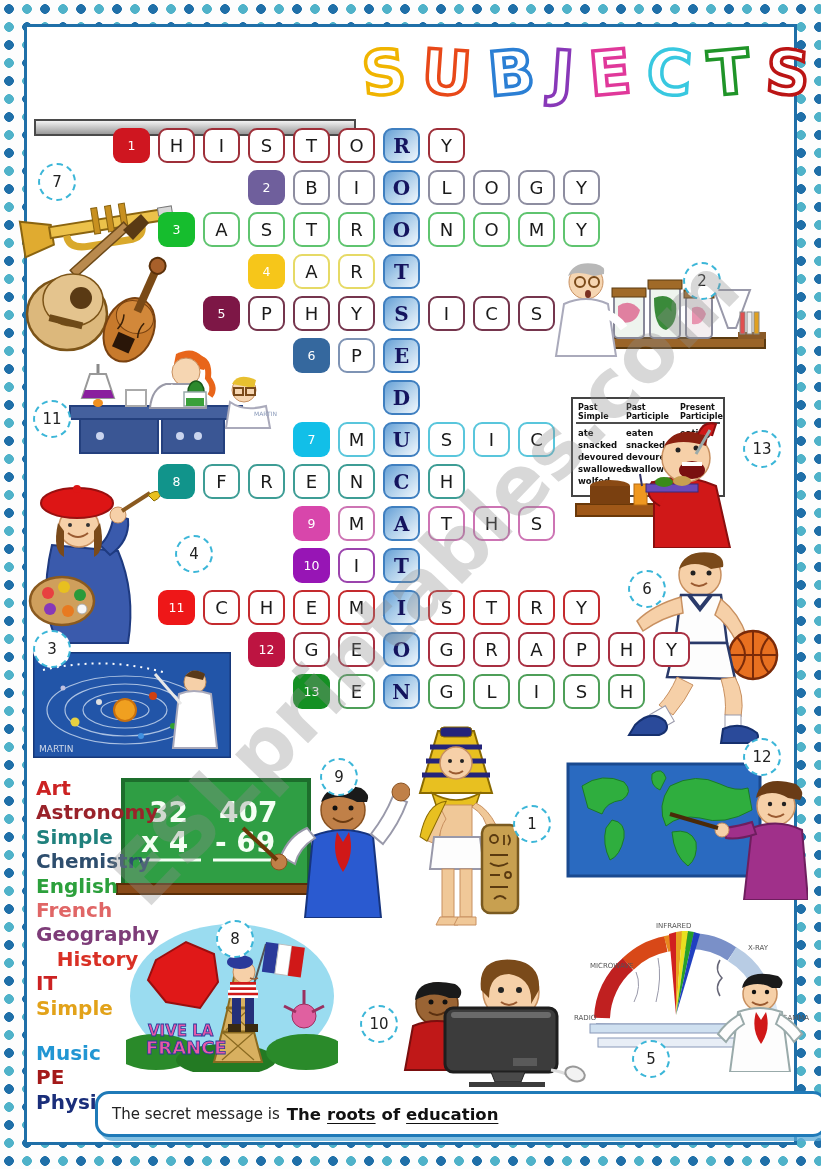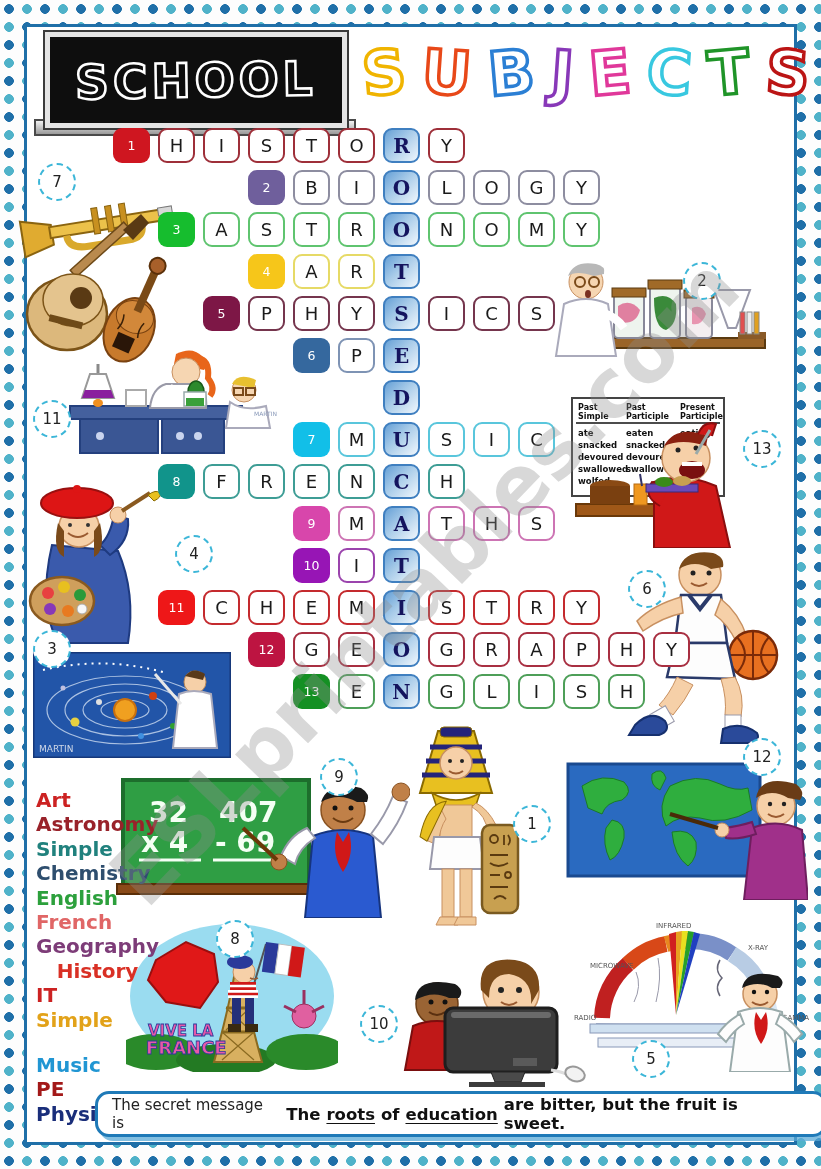--- a/index.html
+++ b/index.html
@@ -52,23 +52,20 @@
   .watermark{position:absolute;left:-75px;top:532px;width:1000px;height:100px;line-height:100px;
     text-align:center;font-size:82px;font-weight:bold;color:#8e8e8e;opacity:.34;
     transform:rotate(-46deg);z-index:40;pointer-events:none;white-space:nowrap;}
 </style>
 </head>
 <body>
 
 <div class="page">
   <div class="frame"></div>
 
-  <div class="board">
-    <div class="board-title">SCHOOL</div>
-  </div>
   <div class="board-tray"></div>
   <div class="subjects">
       <span style="-webkit-text-stroke: 3.5px rgb(240, 180, 0); transform: rotate(-5deg);">S</span>
       <span style="-webkit-text-stroke: 3.5px rgb(232, 72, 24); transform: rotate(4deg);">U</span>
       <span style="-webkit-text-stroke: 3.5px rgb(43, 127, 212); transform: rotate(-5deg);">B</span>
       <span style="-webkit-text-stroke: 3.5px rgb(136, 56, 184); transform: rotate(4deg);">J</span>
       <span style="-webkit-text-stroke: 3.5px rgb(224, 56, 154); transform: rotate(-5deg);">E</span>
       <span style="-webkit-text-stroke: 3.5px rgb(56, 200, 224); transform: rotate(4deg);">C</span>
       <span style="-webkit-text-stroke: 3.5px rgb(31, 148, 40); transform: rotate(-5deg);">T</span>
       <span style="-webkit-text-stroke: 3.5px rgb(187, 21, 21); transform: rotate(4deg);">S</span>
@@ -164,21 +161,21 @@
       <div class="cw-cell" style="left: 338px; top: 674px; border-color: rgb(77, 159, 88);">E</div>
       <div class="cw-blue" style="left: 383px; top: 674px;">N</div>
       <div class="cw-cell" style="left: 428px; top: 674px; border-color: rgb(77, 159, 88);">G</div>
       <div class="cw-cell" style="left: 473px; top: 674px; border-color: rgb(77, 159, 88);">L</div>
       <div class="cw-cell" style="left: 518px; top: 674px; border-color: rgb(77, 159, 88);">I</div>
       <div class="cw-cell" style="left: 563px; top: 674px; border-color: rgb(77, 159, 88);">S</div>
       <div class="cw-cell" style="left: 608px; top: 674px; border-color: rgb(77, 159, 88);">H</div>
     </div>
 
   <div class="wordlist" id="wordlist">
-      <div style="color: rgb(204, 34, 34); margin-top: 12px;">Art</div>
+      <div style="color: rgb(204, 34, 34);">Art</div>
       <div style="color: rgb(153, 34, 42);">Astronomy</div>
       <div style="color: rgb(32, 129, 125);">Simple</div>
       <div style="color: rgb(46, 78, 110);">Chemistry</div>
       <div style="color: rgb(44, 160, 60);">English</div>
       <div style="color: rgb(224, 102, 102);">French</div>
       <div style="color: rgb(125, 60, 120);">Geography</div>
       <div style="color: rgb(217, 48, 37); text-align: center;">History</div>
       <div style="color: rgb(204, 34, 34);">IT</div>
       <div style="color: rgb(226, 162, 25);">Simple</div>
       <div style="color: rgb(33, 150, 211); margin-top: 21px;">Music</div>
@@ -568,15 +565,14 @@
   <div class="badge" style="left:632px;top:1040px">5</div>
 
   <div class="watermark">ESLprintables.com</div>
 
   <div class="footer">
     <span class="pre">The secret message is</span>
     <b>The</b>
     <u>roots</u>
     <b>of</b>
     <u>education</u>
-    <b>are bitter, but the fruit is sweet.</b>
   </div>
 </div>
 
 </body></html>

